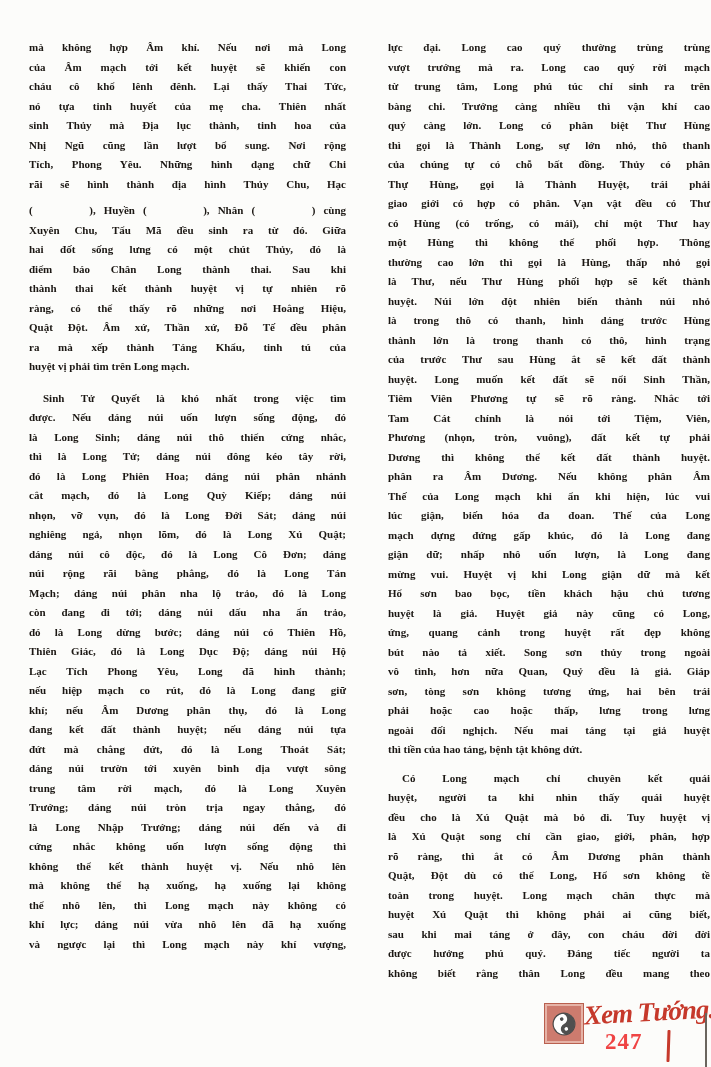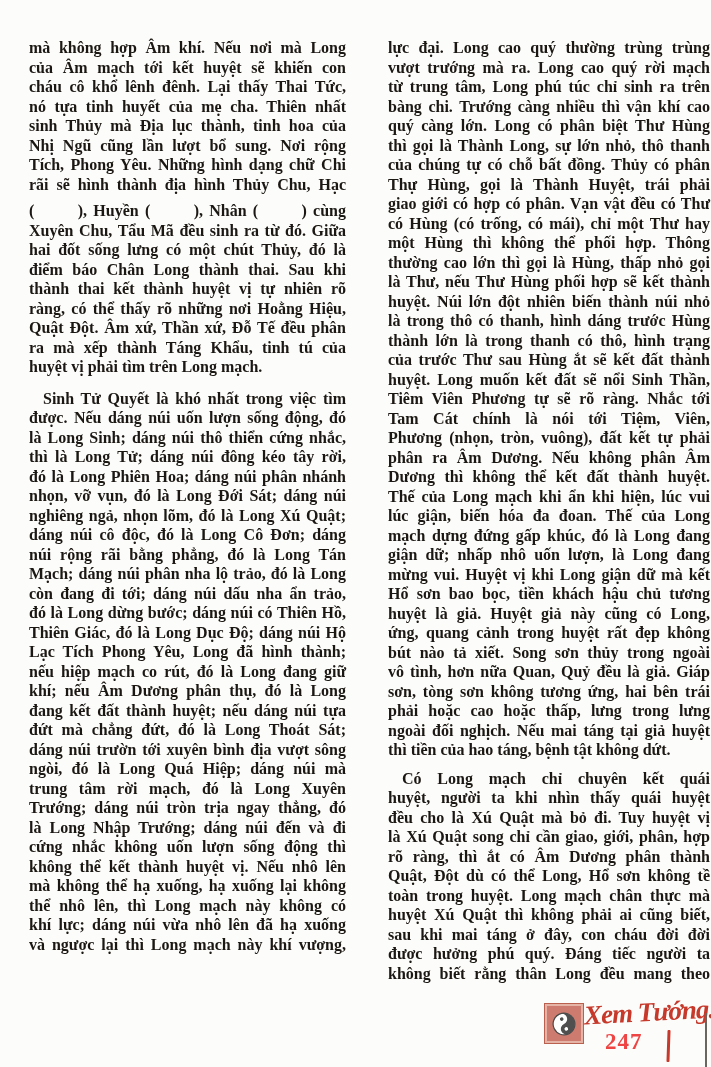--- a/index.html
+++ b/index.html
@@ -4,21 +4,21 @@
 <style>
   html,body{margin:0;padding:0;}
   body{
     width:711px;height:1067px;position:relative;overflow:hidden;
     background:#fcfcfa;
     font-family:"Liberation Serif", serif;
   }
   .page{position:absolute;inset:0;}
   .col{
     position:absolute;top:38px;width:322px;
-    font-weight:bold;font-size:16px;line-height:19.5px;
+    font-weight:bold;font-size:11px;line-height:19.5px;
     color:#1b1713;
     -webkit-font-smoothing:antialiased;
   }
   .col-left{left:29px;width:317px;}
   .col-right{left:388px;width:322px;}
   .block{margin:0;}
   .block.gap-sm{margin-top:7px;}
   .block.gap-md{margin-top:12px;}
   .block.gap-p{margin-top:9px;}
   .line{
@@ -83,35 +83,35 @@
         <div class="line">Quật Đột. Âm xứ, Thần xứ, Đỗ Tế đều phân</div>
         <div class="line">ra mà xếp thành Táng Khẩu, tinh tú của</div>
         <div class="line short">huyệt vị phải tìm trên Long mạch.</div>
       </div>
     <div class="block gap-md">
         <div class="line indent">Sinh Tử Quyết là khó nhất trong việc tìm</div>
         <div class="line">được. Nếu dáng núi uốn lượn sống động, đó</div>
         <div class="line">là Long Sinh; dáng núi thô thiển cứng nhắc,</div>
         <div class="line">thì là Long Tử; dáng núi đông kéo tây rời,</div>
         <div class="line">đó là Long Phiên Hoa; dáng núi phân nhánh</div>
+        <div class="line">cắt mạch, đó là Long Quỳ Kiếp; dáng núi</div>
         <div class="line">nhọn, vỡ vụn, đó là Long Đới Sát; dáng núi</div>
         <div class="line">nghiêng ngả, nhọn lõm, đó là Long Xú Quật;</div>
         <div class="line">dáng núi cô độc, đó là Long Cô Đơn; dáng</div>
         <div class="line">núi rộng rãi bằng phẳng, đó là Long Tán</div>
         <div class="line">Mạch; dáng núi phân nha lộ trảo, đó là Long</div>
         <div class="line">còn đang đi tới; dáng núi dấu nha ẩn trảo,</div>
         <div class="line">đó là Long dừng bước; dáng núi có Thiên Hồ,</div>
         <div class="line">Thiên Giác, đó là Long Dục Độ; dáng núi Hộ</div>
         <div class="line">Lạc Tích Phong Yêu, Long đã hình thành;</div>
         <div class="line">nếu hiệp mạch co rút, đó là Long đang giữ</div>
         <div class="line">khí; nếu Âm Dương phân thụ, đó là Long</div>
         <div class="line">đang kết đất thành huyệt; nếu dáng núi tựa</div>
         <div class="line">đứt mà chẳng đứt, đó là Long Thoát Sát;</div>
         <div class="line">dáng núi trườn tới xuyên bình địa vượt sông</div>
-        <div class="line">ngòi, đó là Long Quá Hiệp; dáng núi mà</div>
         <div class="line">trung tâm rời mạch, đó là Long Xuyên</div>
         <div class="line">Trướng; dáng núi tròn trịa ngay thẳng, đó</div>
         <div class="line">là Long Nhập Trướng; dáng núi đến và đi</div>
         <div class="line">cứng nhắc không uốn lượn sống động thì</div>
         <div class="line">không thể kết thành huyệt vị. Nếu nhô lên</div>
         <div class="line">mà không thể hạ xuống, hạ xuống lại không</div>
         <div class="line">thể nhô lên, thì Long mạch này không có</div>
         <div class="line">khí lực; dáng núi vừa nhô lên đã hạ xuống</div>
         <div class="line">và ngược lại thì Long mạch này khí vượng,</div>
       </div>
@@ -133,22 +133,22 @@
         <div class="line">thường cao lớn thì gọi là Hùng, thấp nhỏ gọi</div>
         <div class="line">là Thư, nếu Thư Hùng phối hợp sẽ kết thành</div>
         <div class="line">huyệt. Núi lớn đột nhiên biến thành núi nhỏ</div>
         <div class="line">là trong thô có thanh, hình dáng trước Hùng</div>
         <div class="line">thành lớn là trong thanh có thô, hình trạng</div>
         <div class="line">của trước Thư sau Hùng ắt sẽ kết đất thành</div>
         <div class="line">huyệt. Long muốn kết đất sẽ nổi Sinh Thần,</div>
         <div class="line">Tiêm Viên Phương tự sẽ rõ ràng. Nhắc tới</div>
         <div class="line">Tam Cát chính là nói tới Tiệm, Viên,</div>
         <div class="line">Phương (nhọn, tròn, vuông), đất kết tự phải</div>
+        <div class="line">Dương thì không thể kết đất thành huyệt.</div>
         <div class="line">phân ra Âm Dương. Nếu không phân Âm</div>
-        <div class="line">Dương thì không thể kết đất thành huyệt.</div>
         <div class="line">Thế của Long mạch khi ẩn khi hiện, lúc vui</div>
         <div class="line">lúc giận, biến hóa đa đoan. Thế của Long</div>
         <div class="line">mạch dựng đứng gấp khúc, đó là Long đang</div>
         <div class="line">giận dữ; nhấp nhô uốn lượn, là Long đang</div>
         <div class="line">mừng vui. Huyệt vị khi Long giận dữ mà kết</div>
         <div class="line">Hổ sơn bao bọc, tiền khách hậu chủ tương</div>
         <div class="line">huyệt là giả. Huyệt giả này cũng có Long,</div>
         <div class="line">ứng, quang cảnh trong huyệt rất đẹp không</div>
         <div class="line">bút nào tả xiết. Song sơn thủy trong ngoài</div>
         <div class="line">vô tình, hơn nữa Quan, Quỷ đều là giả. Giáp</div>

